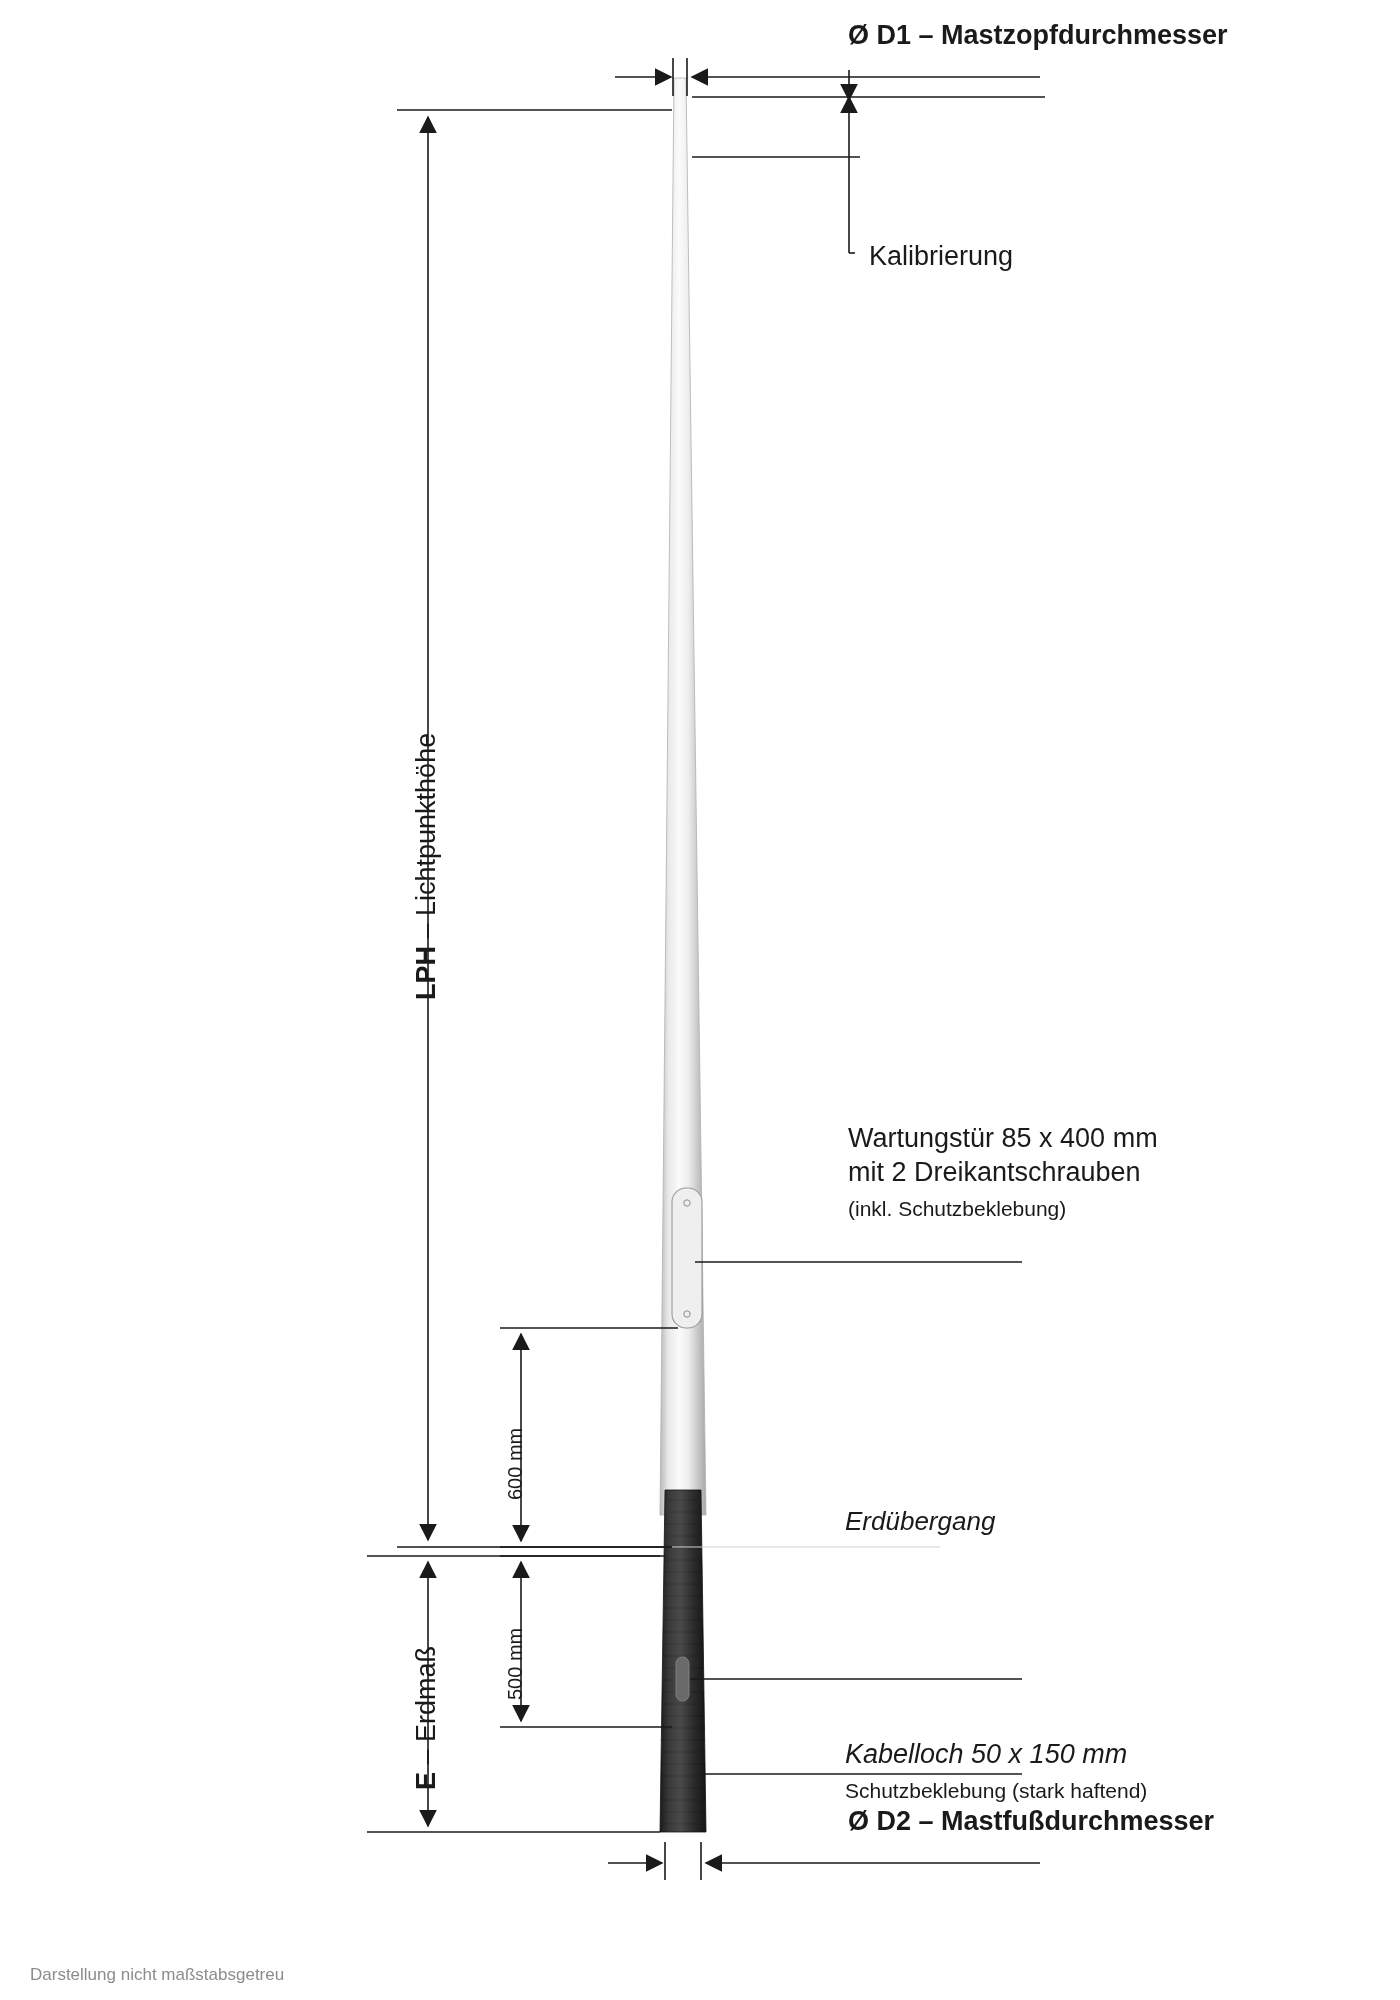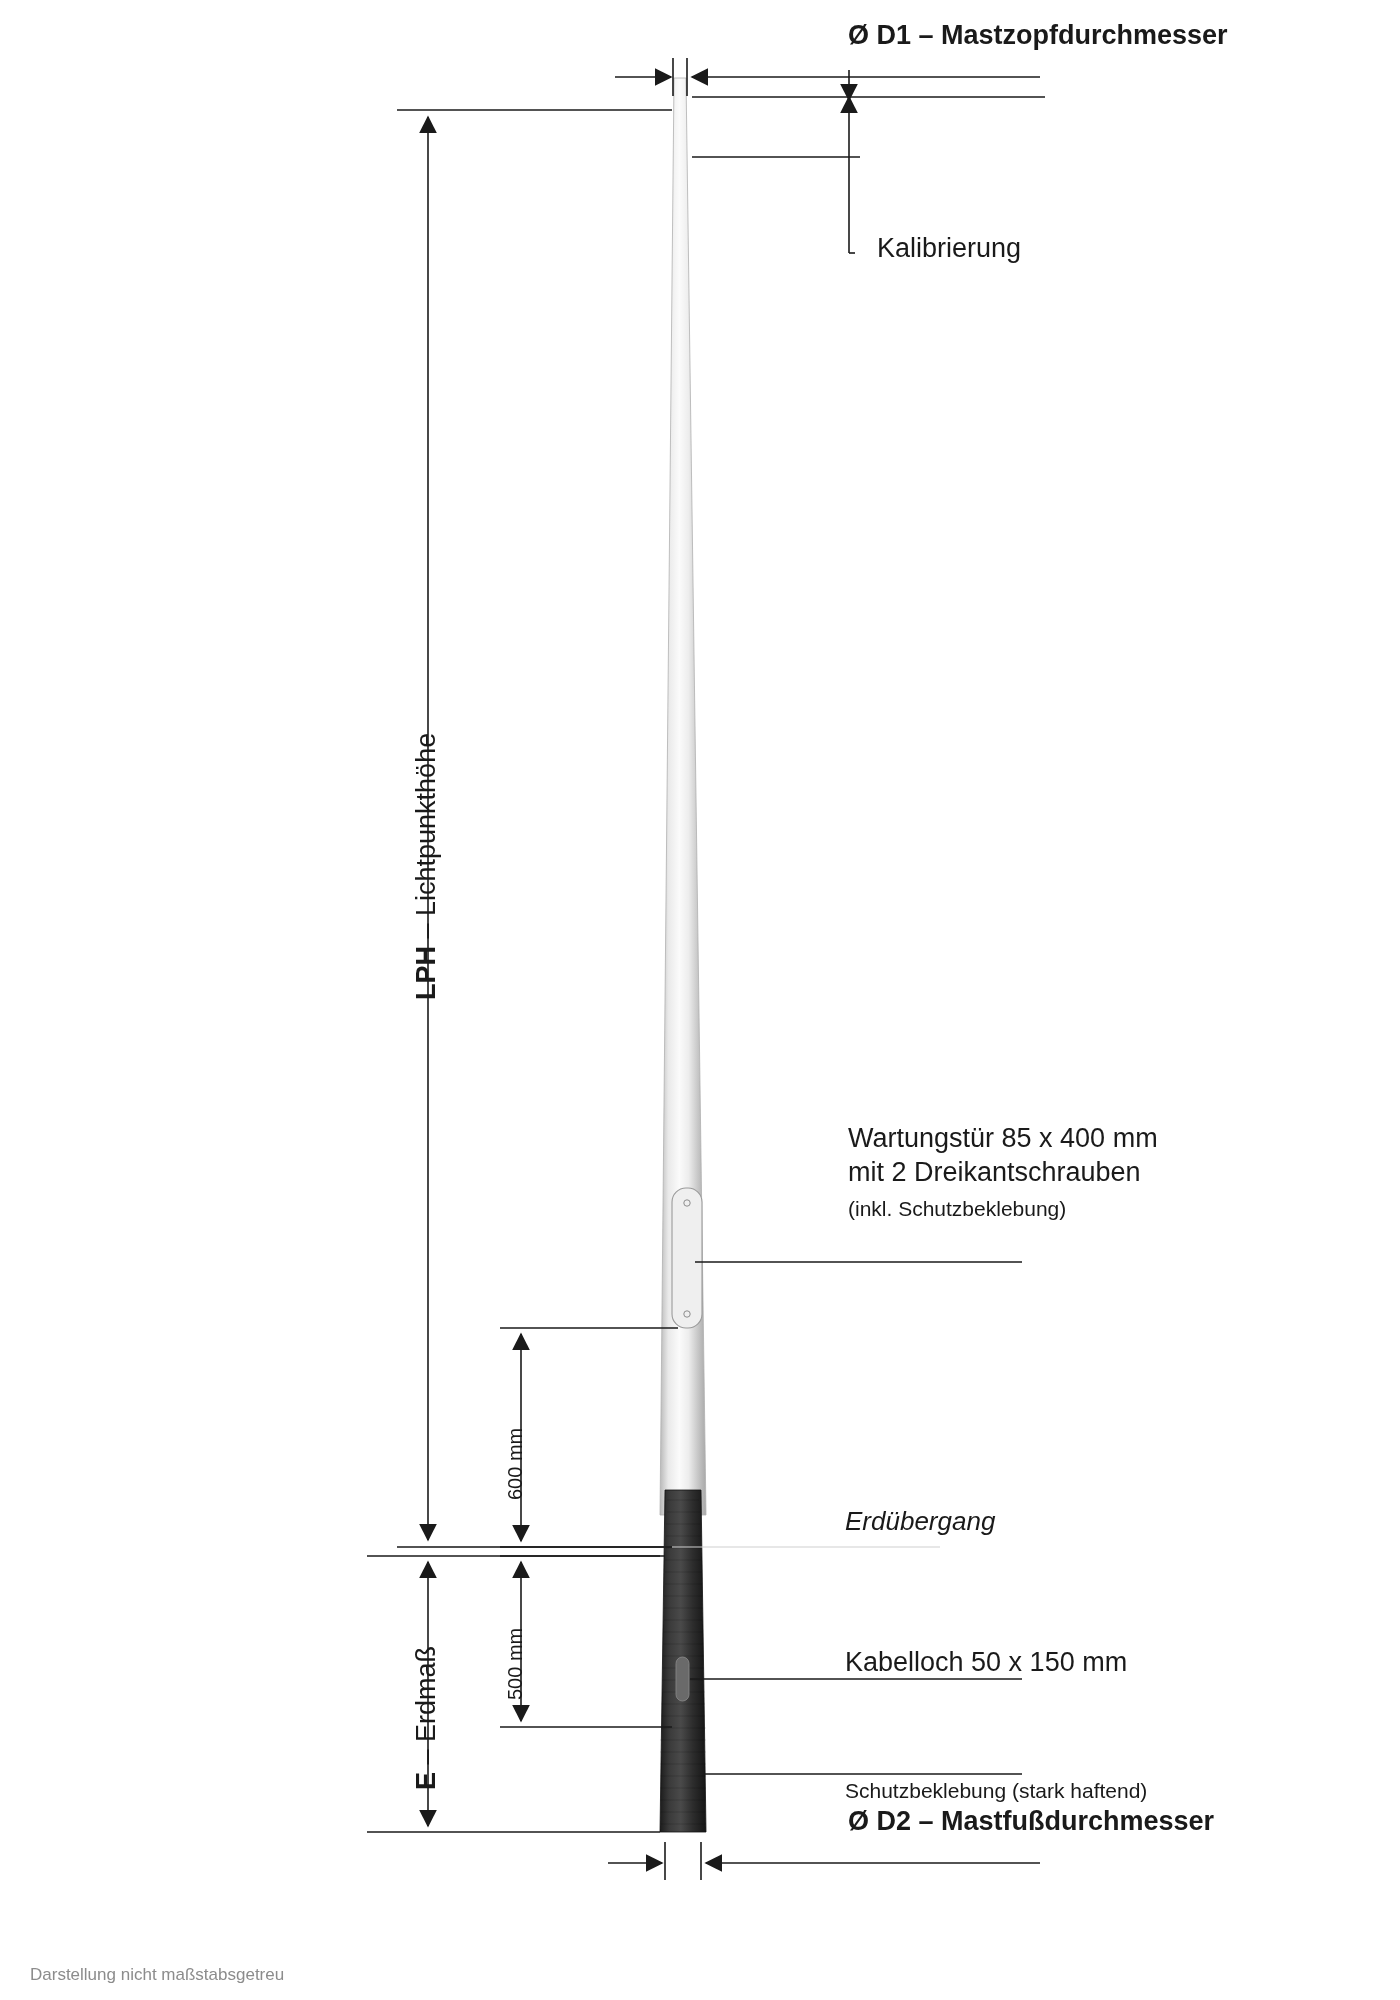--- a/index.html
+++ b/index.html
@@ -206,21 +206,21 @@
       <line x1="701" y1="1842" x2="701" y2="1880"></line>
       <line x1="608" y1="1863" x2="662" y2="1863" marker-end="url(#arrHead)"></line>
       <line x1="1040" y1="1863" x2="706" y2="1863" marker-end="url(#arrHead)"></line>
     </g>
   </svg>
 
   <div class="lbl lbl-main" style="left:848px; top:19px;">
     <span class="lbl-bold">Ø D1 – Mastzopfdurchmesser</span>
   </div>
 
-  <div class="lbl lbl-main" style="left:869px; top:232px;margin-left:8px;">Kalibrierung</div>
+  <div class="lbl lbl-main" style="left:869px; top:240px;">Kalibrierung</div>
 
   <div class="lbl lbl-main lbl-vert" style="left:410px; top:1000px;">
     <span class="lbl-bold">LPH</span><span> – Lichtpunkthöhe</span>
   </div>
 
   <div class="lbl lbl-main lbl-vert" style="left:410px; top:1790px;">
     <span class="lbl-bold">E</span><span> – Erdmaß</span>
   </div>
 
   <div class="lbl lbl-dim lbl-vert" style="left:503px; top:1500px;">600 mm</div>
@@ -228,21 +228,21 @@
   <div class="lbl lbl-dim lbl-vert" style="left:503px; top:1700px;">500 mm</div>
 
   <div class="lbl two-line" style="left:848px; top:1122px;">
     <span class="lbl-main">Wartungstür 85 x 400 mm</span>
     <span class="lbl-main">mit 2 Dreikantschrauben</span>
     <span class="lbl-small" style="margin-top:6px;">(inkl. Schutzbeklebung)</span>
   </div>
 
   <div class="lbl lbl-italic" style="left:845px; top:1505px;">Erdübergang</div>
 
-  <div class="lbl lbl-main" style="left:845px; top:1646px;">Kabelloch 50 x 150 mm</div>
+  <div class="lbl lbl-main" style="left:845px; top:1738px;font-style:italic;">Kabelloch 50 x 150 mm</div>
 
   <div class="lbl lbl-small" style="left:845px; top:1730px;margin-top:48px;">Schutzbeklebung (stark haftend)</div>
 
   <div class="lbl lbl-main lbl-bold" style="left:848px; top:1805px;">Ø D2 – Mastfußdurchmesser</div>
 
   <div class="lbl footnote" style="left:30px; top:1944px;margin-top:20px;">Darstellung nicht maßstabsgetreu</div>
 
 </div>
 
 </body></html>

